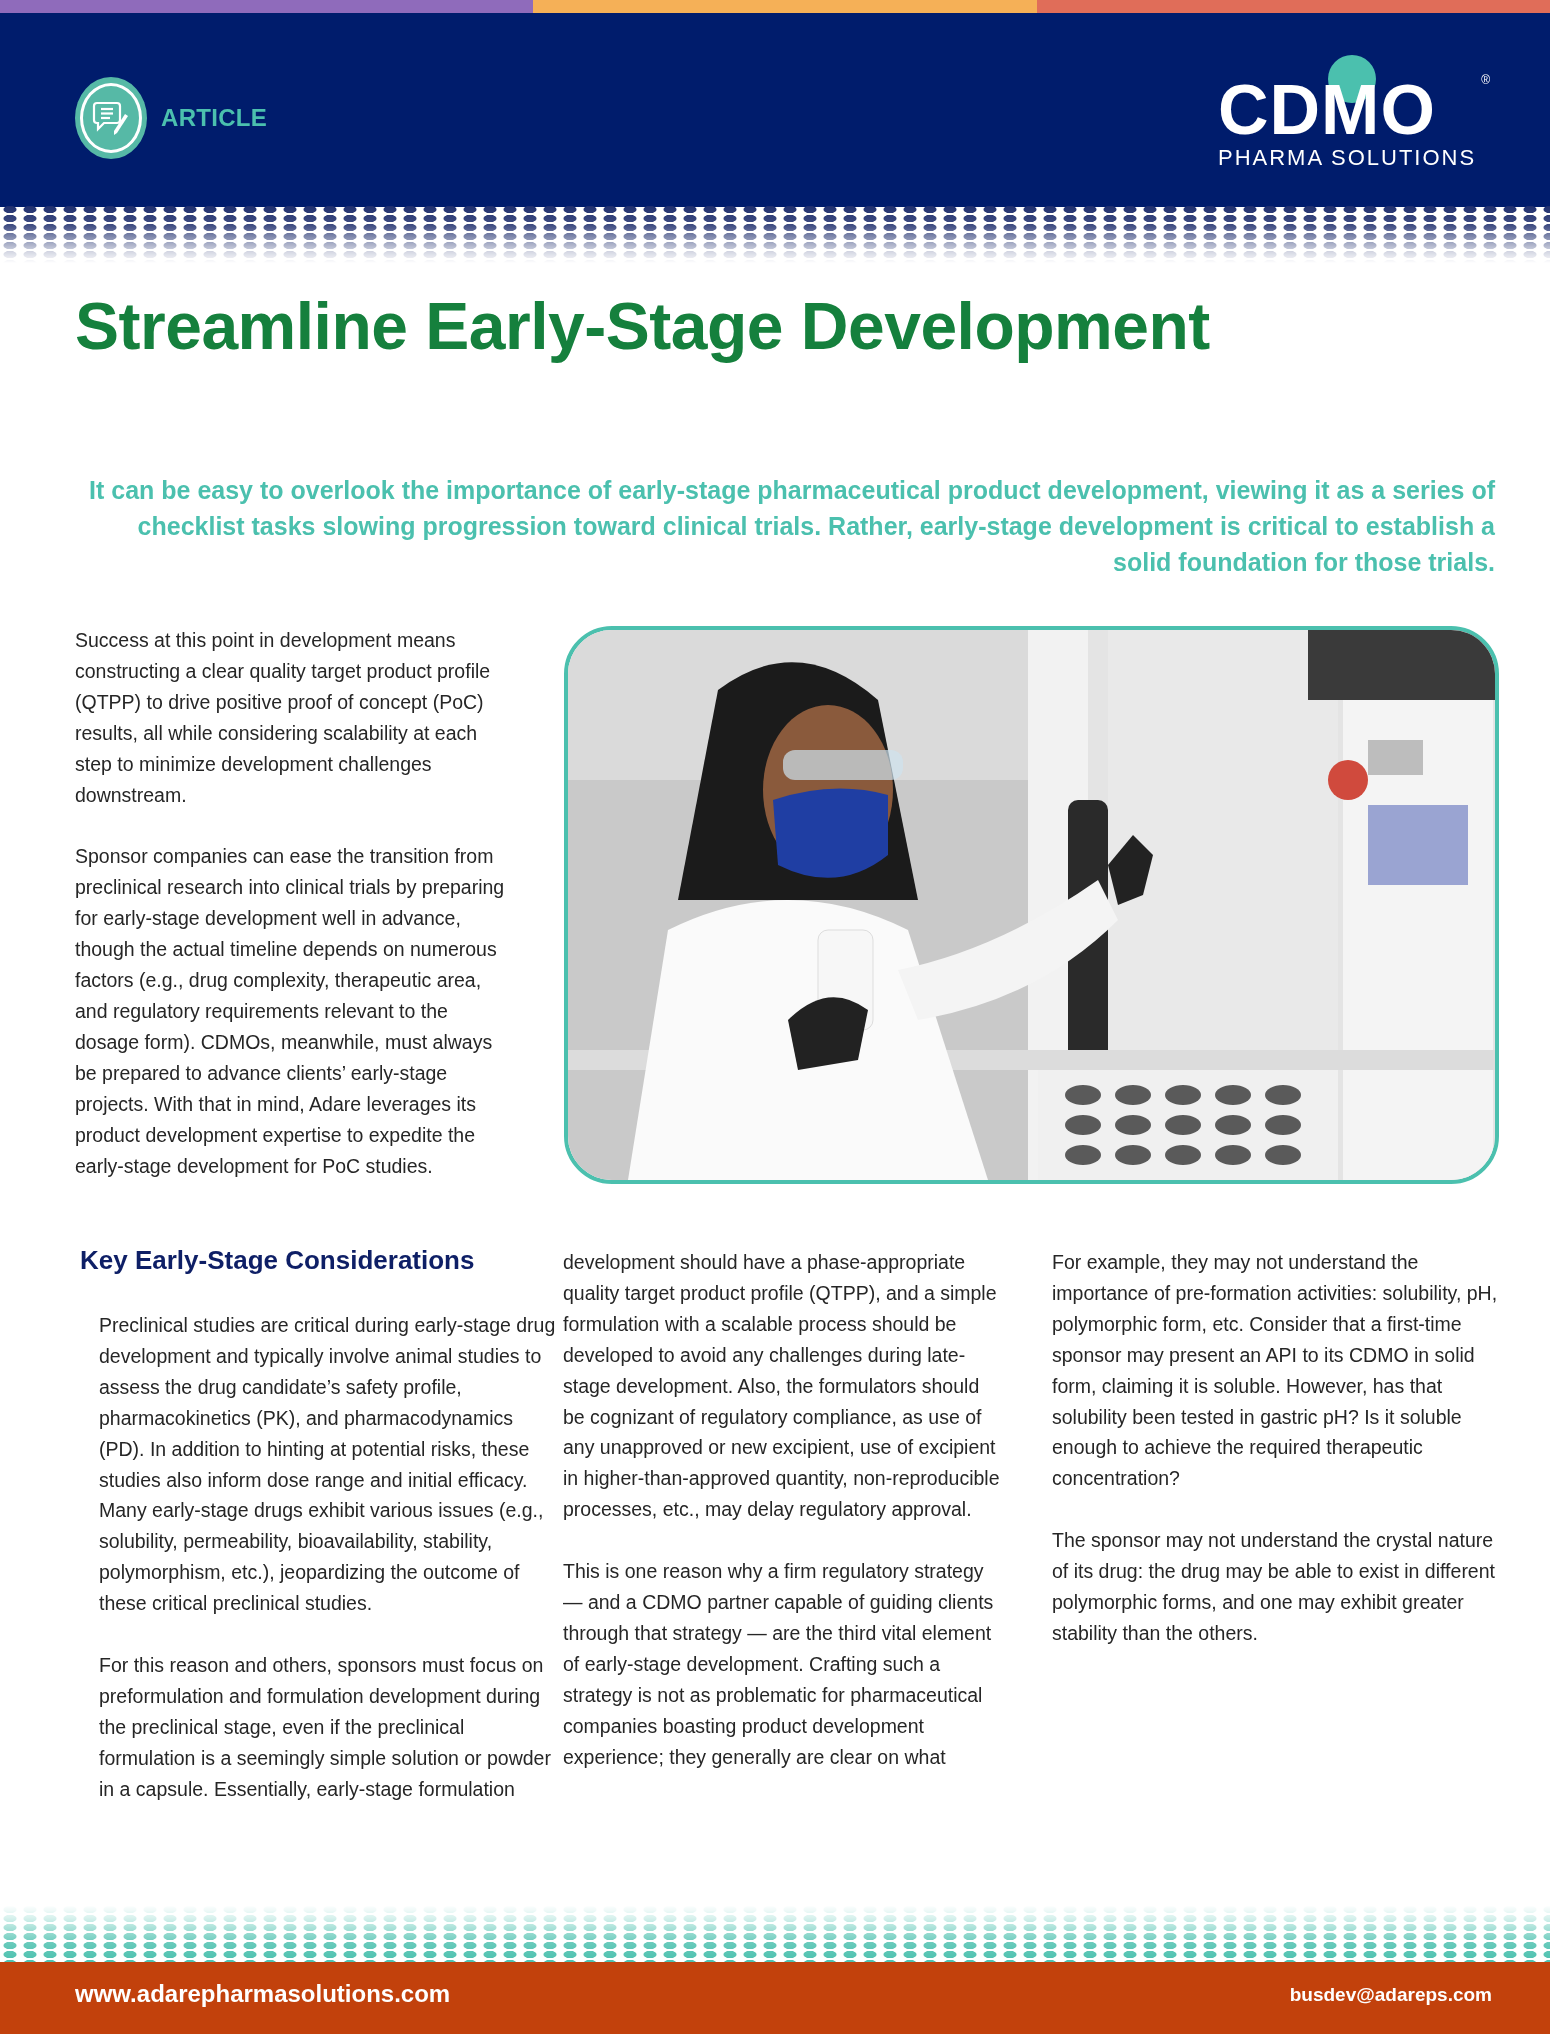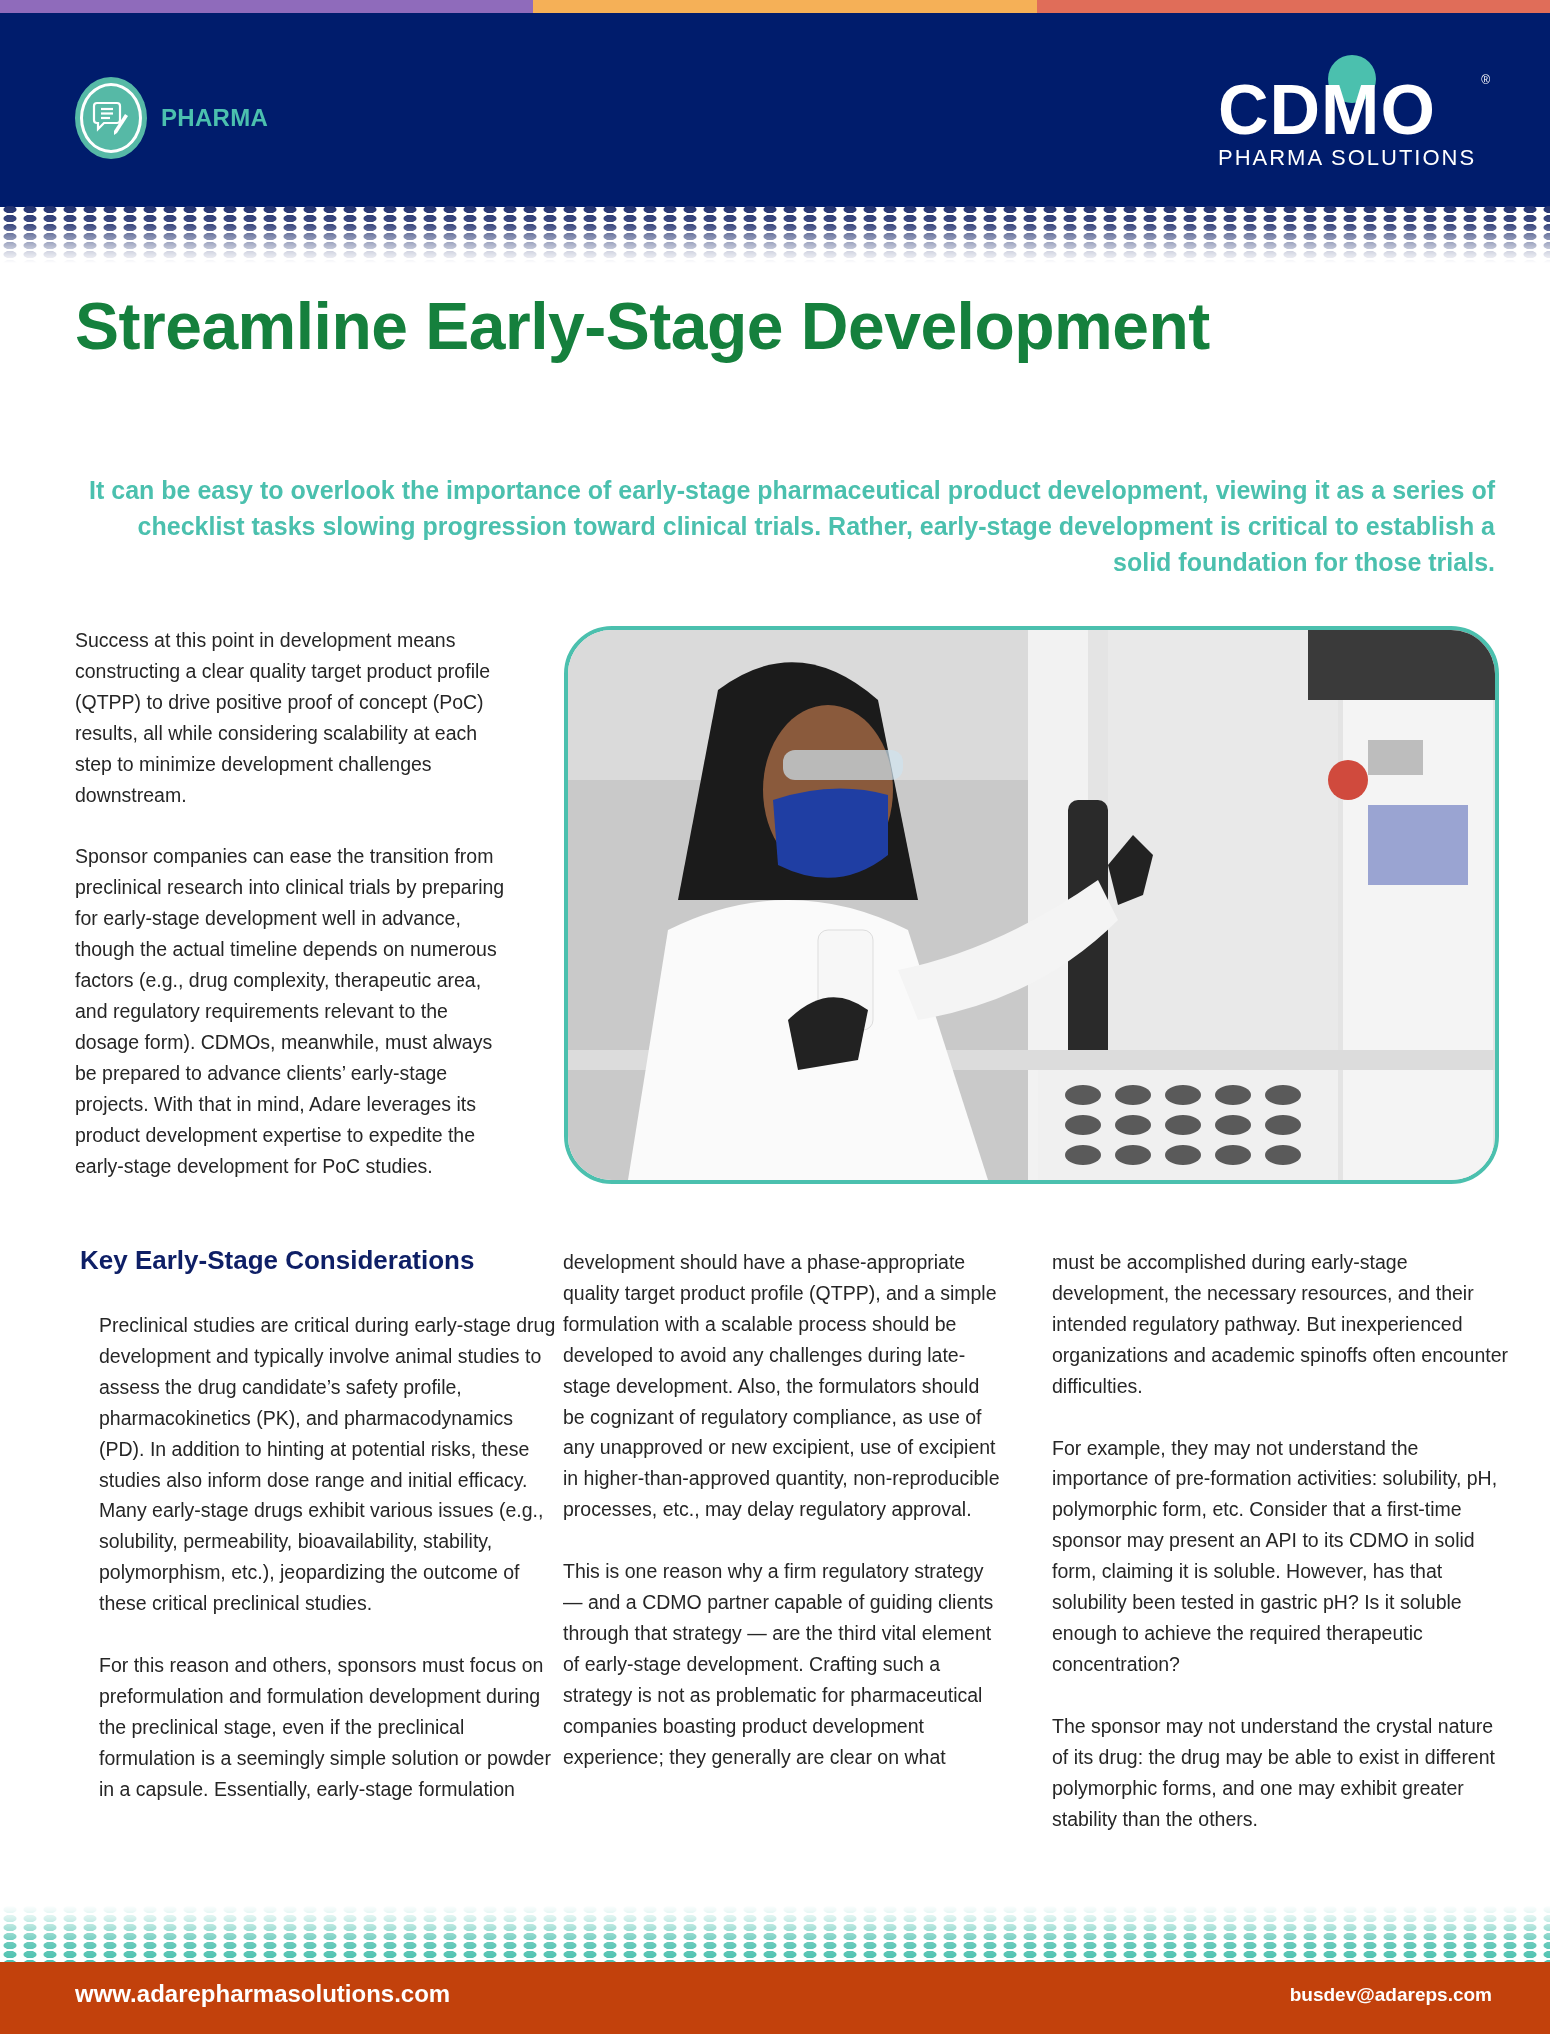--- a/index.html
+++ b/index.html
@@ -70,21 +70,21 @@
       <div class="ring">
         <svg width="40" height="40" viewBox="0 0 40 40">
           <path d="M6 5 h20 a3 3 0 0 1 3 3 v14 a3 3 0 0 1 -3 3 h-13 l-6 6 v-6 h-1 a3 3 0 0 1 -3 -3 v-14 a3 3 0 0 1 3 -3z" fill="none" stroke="#fff" stroke-width="2.2"></path>
           <line x1="10" y1="11" x2="22" y2="11" stroke="#fff" stroke-width="2.2"></line>
           <line x1="10" y1="15.5" x2="22" y2="15.5" stroke="#fff" stroke-width="2.2"></line>
           <line x1="10" y1="20" x2="19" y2="20" stroke="#fff" stroke-width="2.2"></line>
           <path d="M34 16 l3 2 -11 17 -3 2 0 -4z" fill="#fff"></path>
         </svg>
       </div>
     </div>
-    <span class="article-label">PHARMA</span>
+    <span class="article-label">ARTICLE</span>
   </div>
 
   <div class="logo" style="top:42px;">
     <div class="logo-dot"></div>
     <div class="logo-word">CDMO</div>
     <div class="logo-reg">®</div>
     <div class="logo-sub">PHARMA SOLUTIONS</div>
   </div>
 </div>
 
@@ -153,21 +153,20 @@
   <p>Preclinical studies are critical during early-stage drug development and typically involve animal studies to assess the drug candidate’s safety profile, pharmacokinetics (PK), and pharmacodynamics (PD). In addition to hinting at potential risks, these studies also inform dose range and initial efficacy. Many early-stage drugs exhibit various issues (e.g., solubility, permeability, bioavailability, stability, polymorphism, etc.), jeopardizing the outcome of these critical preclinical studies.</p>
   <p>For this reason and others, sponsors must focus on preformulation and formulation development during the preclinical stage, even if the preclinical formulation is a seemingly simple solution or powder in a capsule. Essentially, early-stage formulation</p>
 </div>
 
 <div class="col col2">
   <p>development should have a phase-appropriate quality target product profile (QTPP), and a simple formulation with a scalable process should be developed to avoid any challenges during late-stage development. Also, the formulators should be cognizant of regulatory compliance, as use of any unapproved or new excipient, use of excipient in higher-than-approved quantity, non-reproducible processes, etc., may delay regulatory approval.</p>
   <p>This is one reason why a firm regulatory strategy — and a CDMO partner capable of guiding clients through that strategy — are the third vital element of early-stage development. Crafting such a strategy is not as problematic for pharmaceutical companies boasting product development experience; they generally are clear on what</p>
 </div>
 
 <div class="col col3">
-  <p>must be accomplished during early-stage development, the necessary resources, and their intended regulatory pathway. But inexperienced organizations and academic spinoffs often encounter difficulties.</p>
   <p>For example, they may not understand the importance of pre-formation activities: solubility, pH, polymorphic form, etc. Consider that a first-time sponsor may present an API to its CDMO in solid form, claiming it is soluble. However, has that solubility been tested in gastric pH? Is it soluble enough to achieve the required therapeutic concentration?</p>
   <p>The sponsor may not understand the crystal nature of its drug: the drug may be able to exist in different polymorphic forms, and one may exhibit greater stability than the others.</p>
 </div>
 
 <div class="halftone-bottom"></div>
 <div class="footer">
   <a class="footer-url">www.adarepharmasolutions.com</a>
   <a class="footer-email">busdev@adareps.com</a>
 </div>
 

